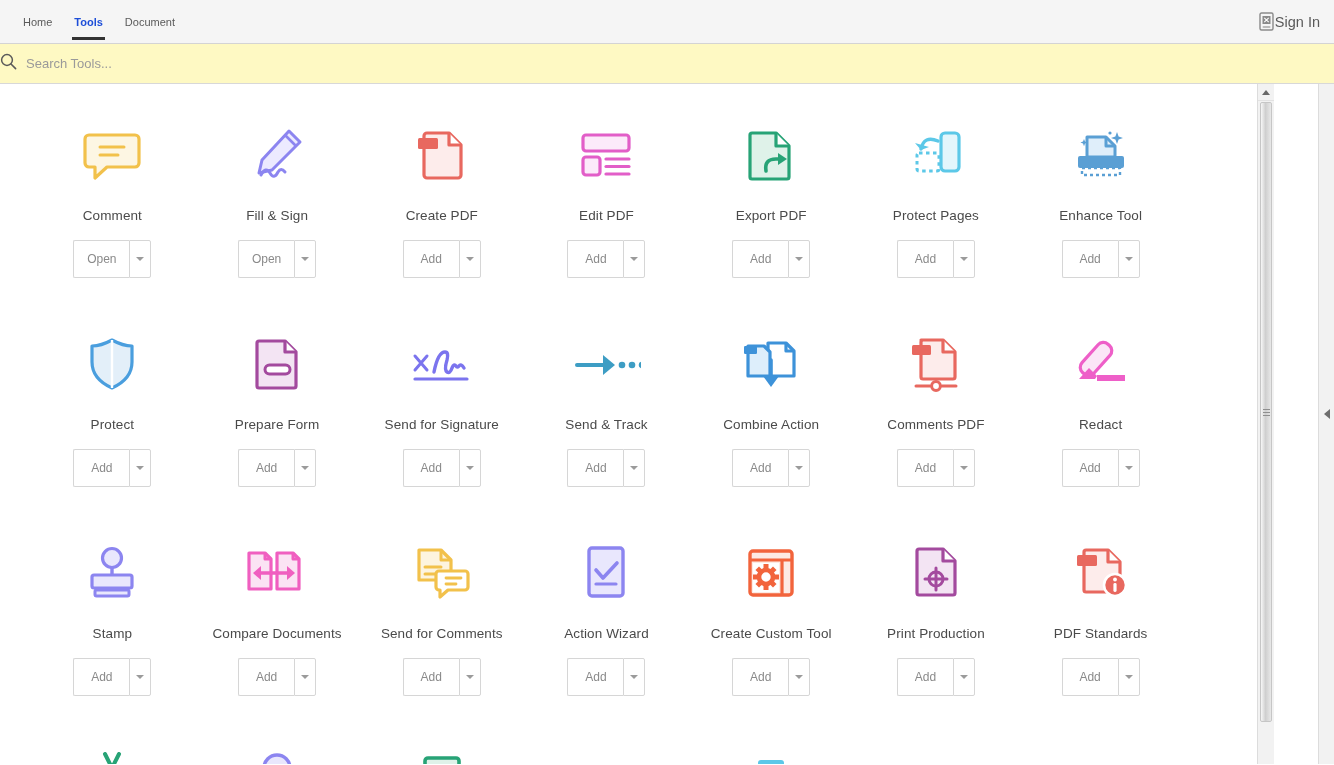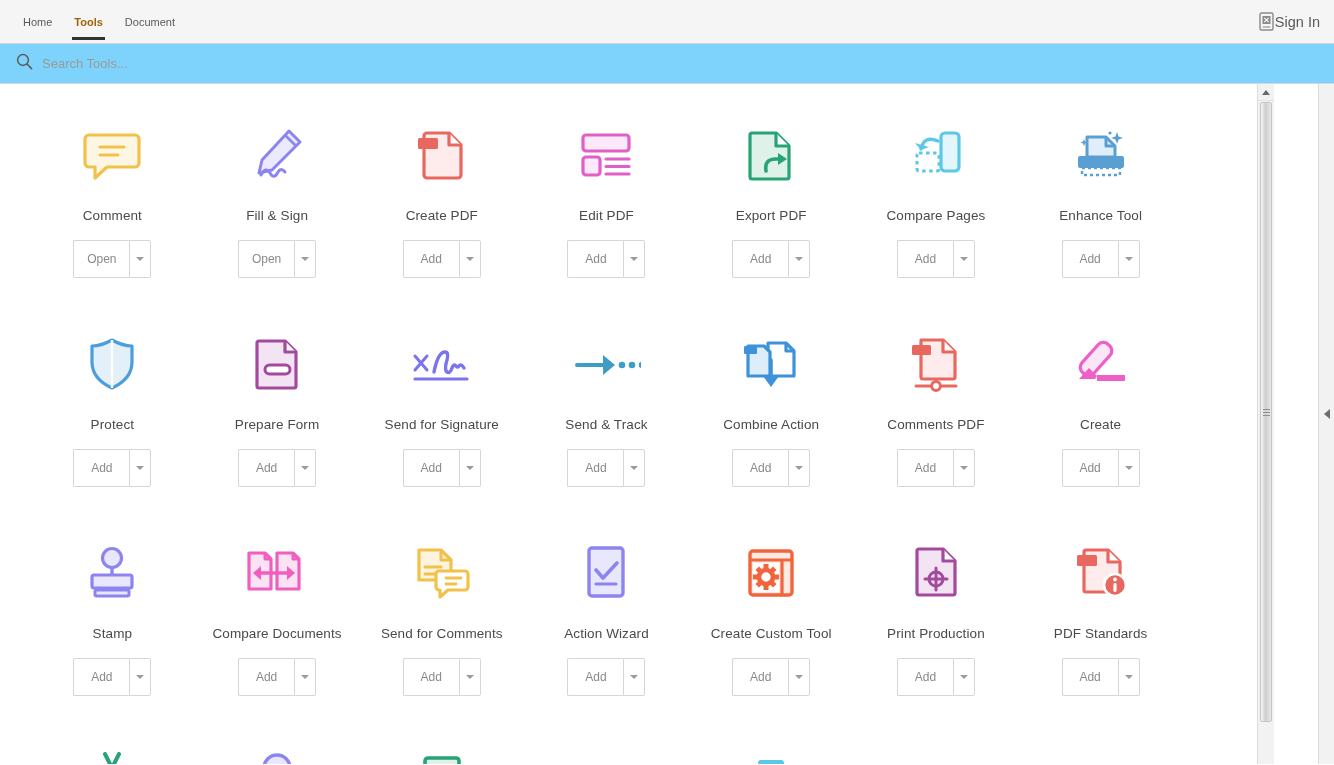--- a/index.html
+++ b/index.html
@@ -24,21 +24,21 @@
     display: flex;
     align-items: center;
     padding: 0 11px;
     font-size: 11px;
     color: #5a5a5a;
     position: relative;
     cursor: default;
     white-space: nowrap;
   }
   .menu-tab.active {
-    color: #a16207;
+    color: #1d4ed8;
     font-weight: bold;
   }
   .menu-tab.active::after {
     content: "";
     position: absolute;
     left: 9px; right: 9px;
     bottom: 3px;
     height: 3px;
     background: #333333;
   }
@@ -47,25 +47,25 @@
     right: 14px; top: 0; bottom: 0;
     display: flex;
     align-items: center;
   }
   .device-icon { width: 17px; height: 19px; display: block; }
   .signin-label { font-size: 14.5px; color: #5a5a5a; cursor: default; }
 
   
   .searchbar {
     height: 40px;
-    background: #7dd3fc;
+    background: #fef9c3;
     border-bottom: 1px solid #d8d8d8;
     display: flex;
     align-items: center;
-    padding-left: 16px;
+    padding-left: 0;
   }
   .search-icon { width: 17px; height: 17px; flex: none; margin-right: 9px; }
   .search-input {
     border: none; outline: none;
     font-family: "Liberation Sans", sans-serif;
     font-size: 13px;
     color: #444;
     width: 420px;
     background: transparent;
   }
@@ -325,21 +325,21 @@
 
       <div class="tool-cell">
         <div class="tool-icon">
           <svg width="62" height="62" viewBox="0 0 62 62">
             <rect x="36" y="8" width="18" height="38" rx="4" fill="#e3f6fc" stroke="#5cc8e8" stroke-width="3.2"></rect>
             <rect x="12" y="28" width="22" height="18" rx="2" fill="none" stroke="#5cc8e8" stroke-width="3" stroke-dasharray="3.5 3.5"></rect>
             <path d="M33 16 q-14 -6 -17 8" fill="none" stroke="#5cc8e8" stroke-width="3.4" stroke-linecap="round"></path>
             <path d="M10 18 l6 7 l8 -3 z" fill="#5cc8e8"></path>
           </svg>
         </div>
-        <div class="tool-label">Compare Pages</div>
+        <div class="tool-label">Protect Pages</div>
         <div class="btn-split">
           <button class="btn-main">Add</button>
           <span class="btn-caret">
               <i class="caret-tri"></i>
             </span>
         </div>
       </div>
 
       <div class="tool-cell">
         <div class="tool-icon">
@@ -472,21 +472,21 @@
       </div>
 
       <div class="tool-cell">
         <div class="tool-icon">
           <svg width="62" height="62" viewBox="0 0 62 62">
             <rect x="18" y="6" width="16" height="38" rx="7" transform="rotate(42 26 25)" fill="#fbe6f7" stroke="#ee5fc8" stroke-width="3.2"></rect>
             <path d="M9 45 l10 -11 l8 8 l-2 3 z" fill="#ee5fc8"></path>
             <rect x="27" y="41" width="28" height="6" fill="#ee5fc8"></rect>
           </svg>
         </div>
-        <div class="tool-label">Create</div>
+        <div class="tool-label">Redact</div>
         <div class="btn-split">
           <button class="btn-main">Add</button>
           <span class="btn-caret">
               <i class="caret-tri"></i>
             </span>
         </div>
       </div>
 
       <div class="tool-cell">
         <div class="tool-icon">

